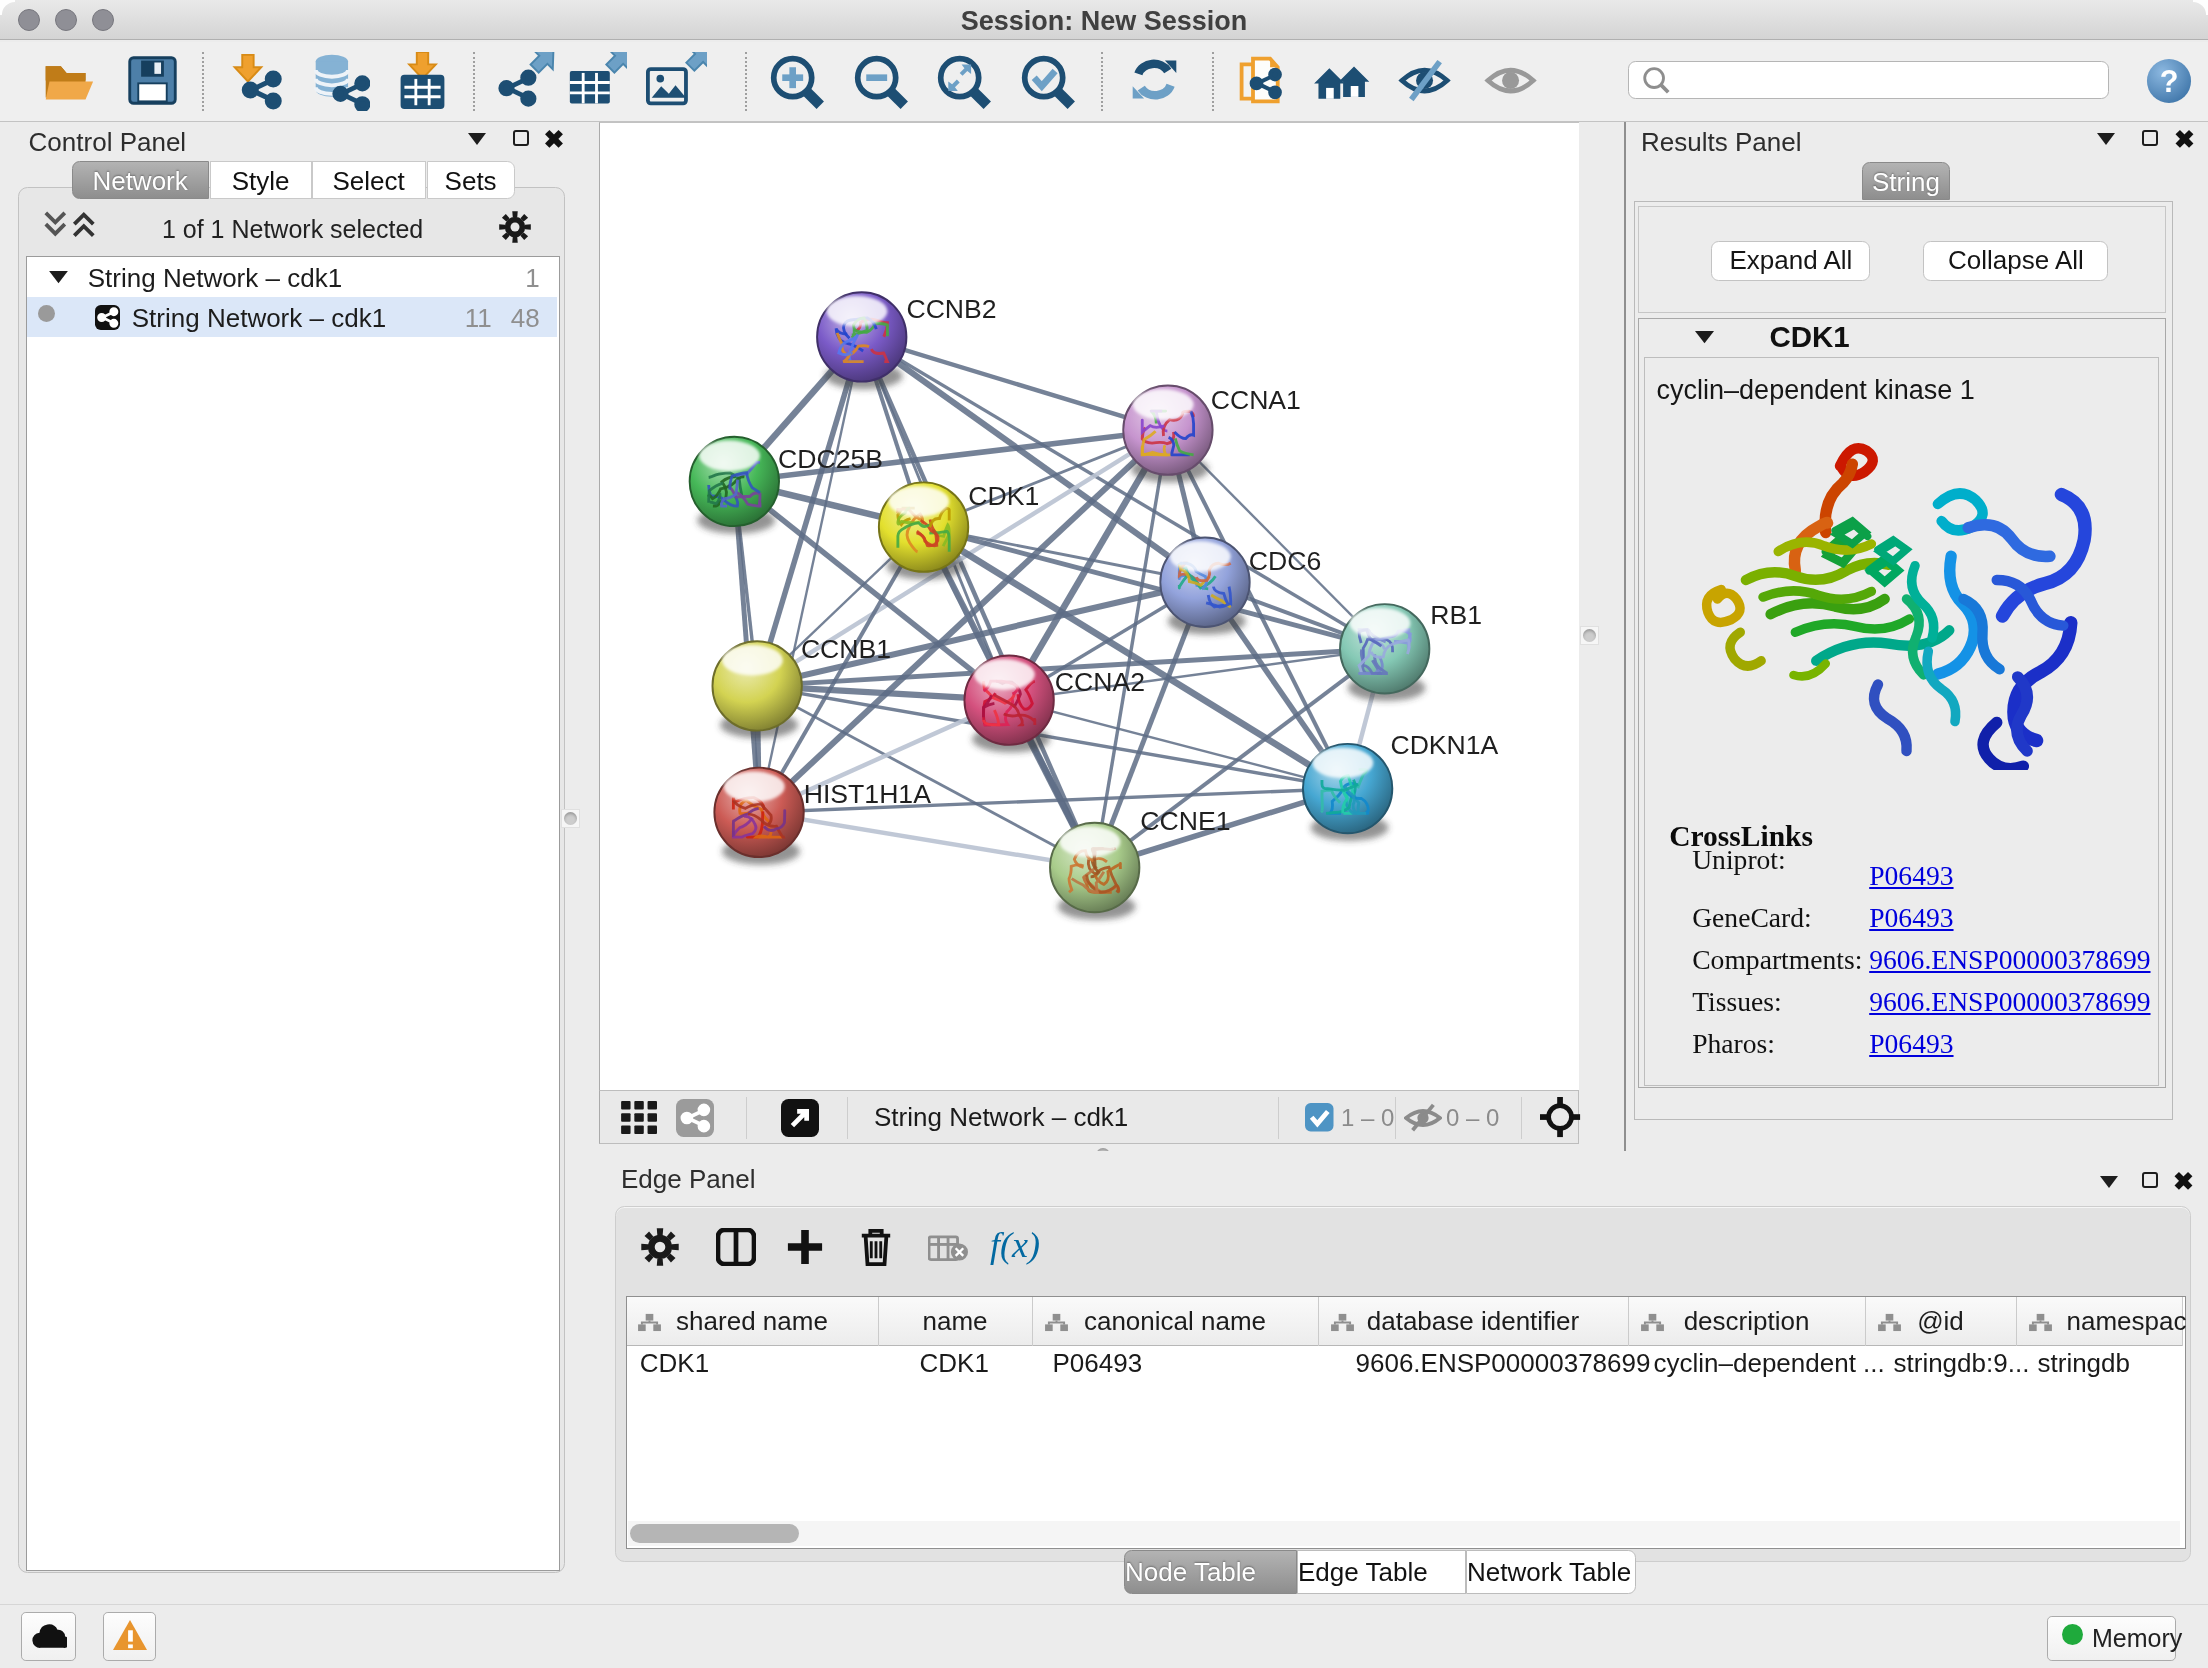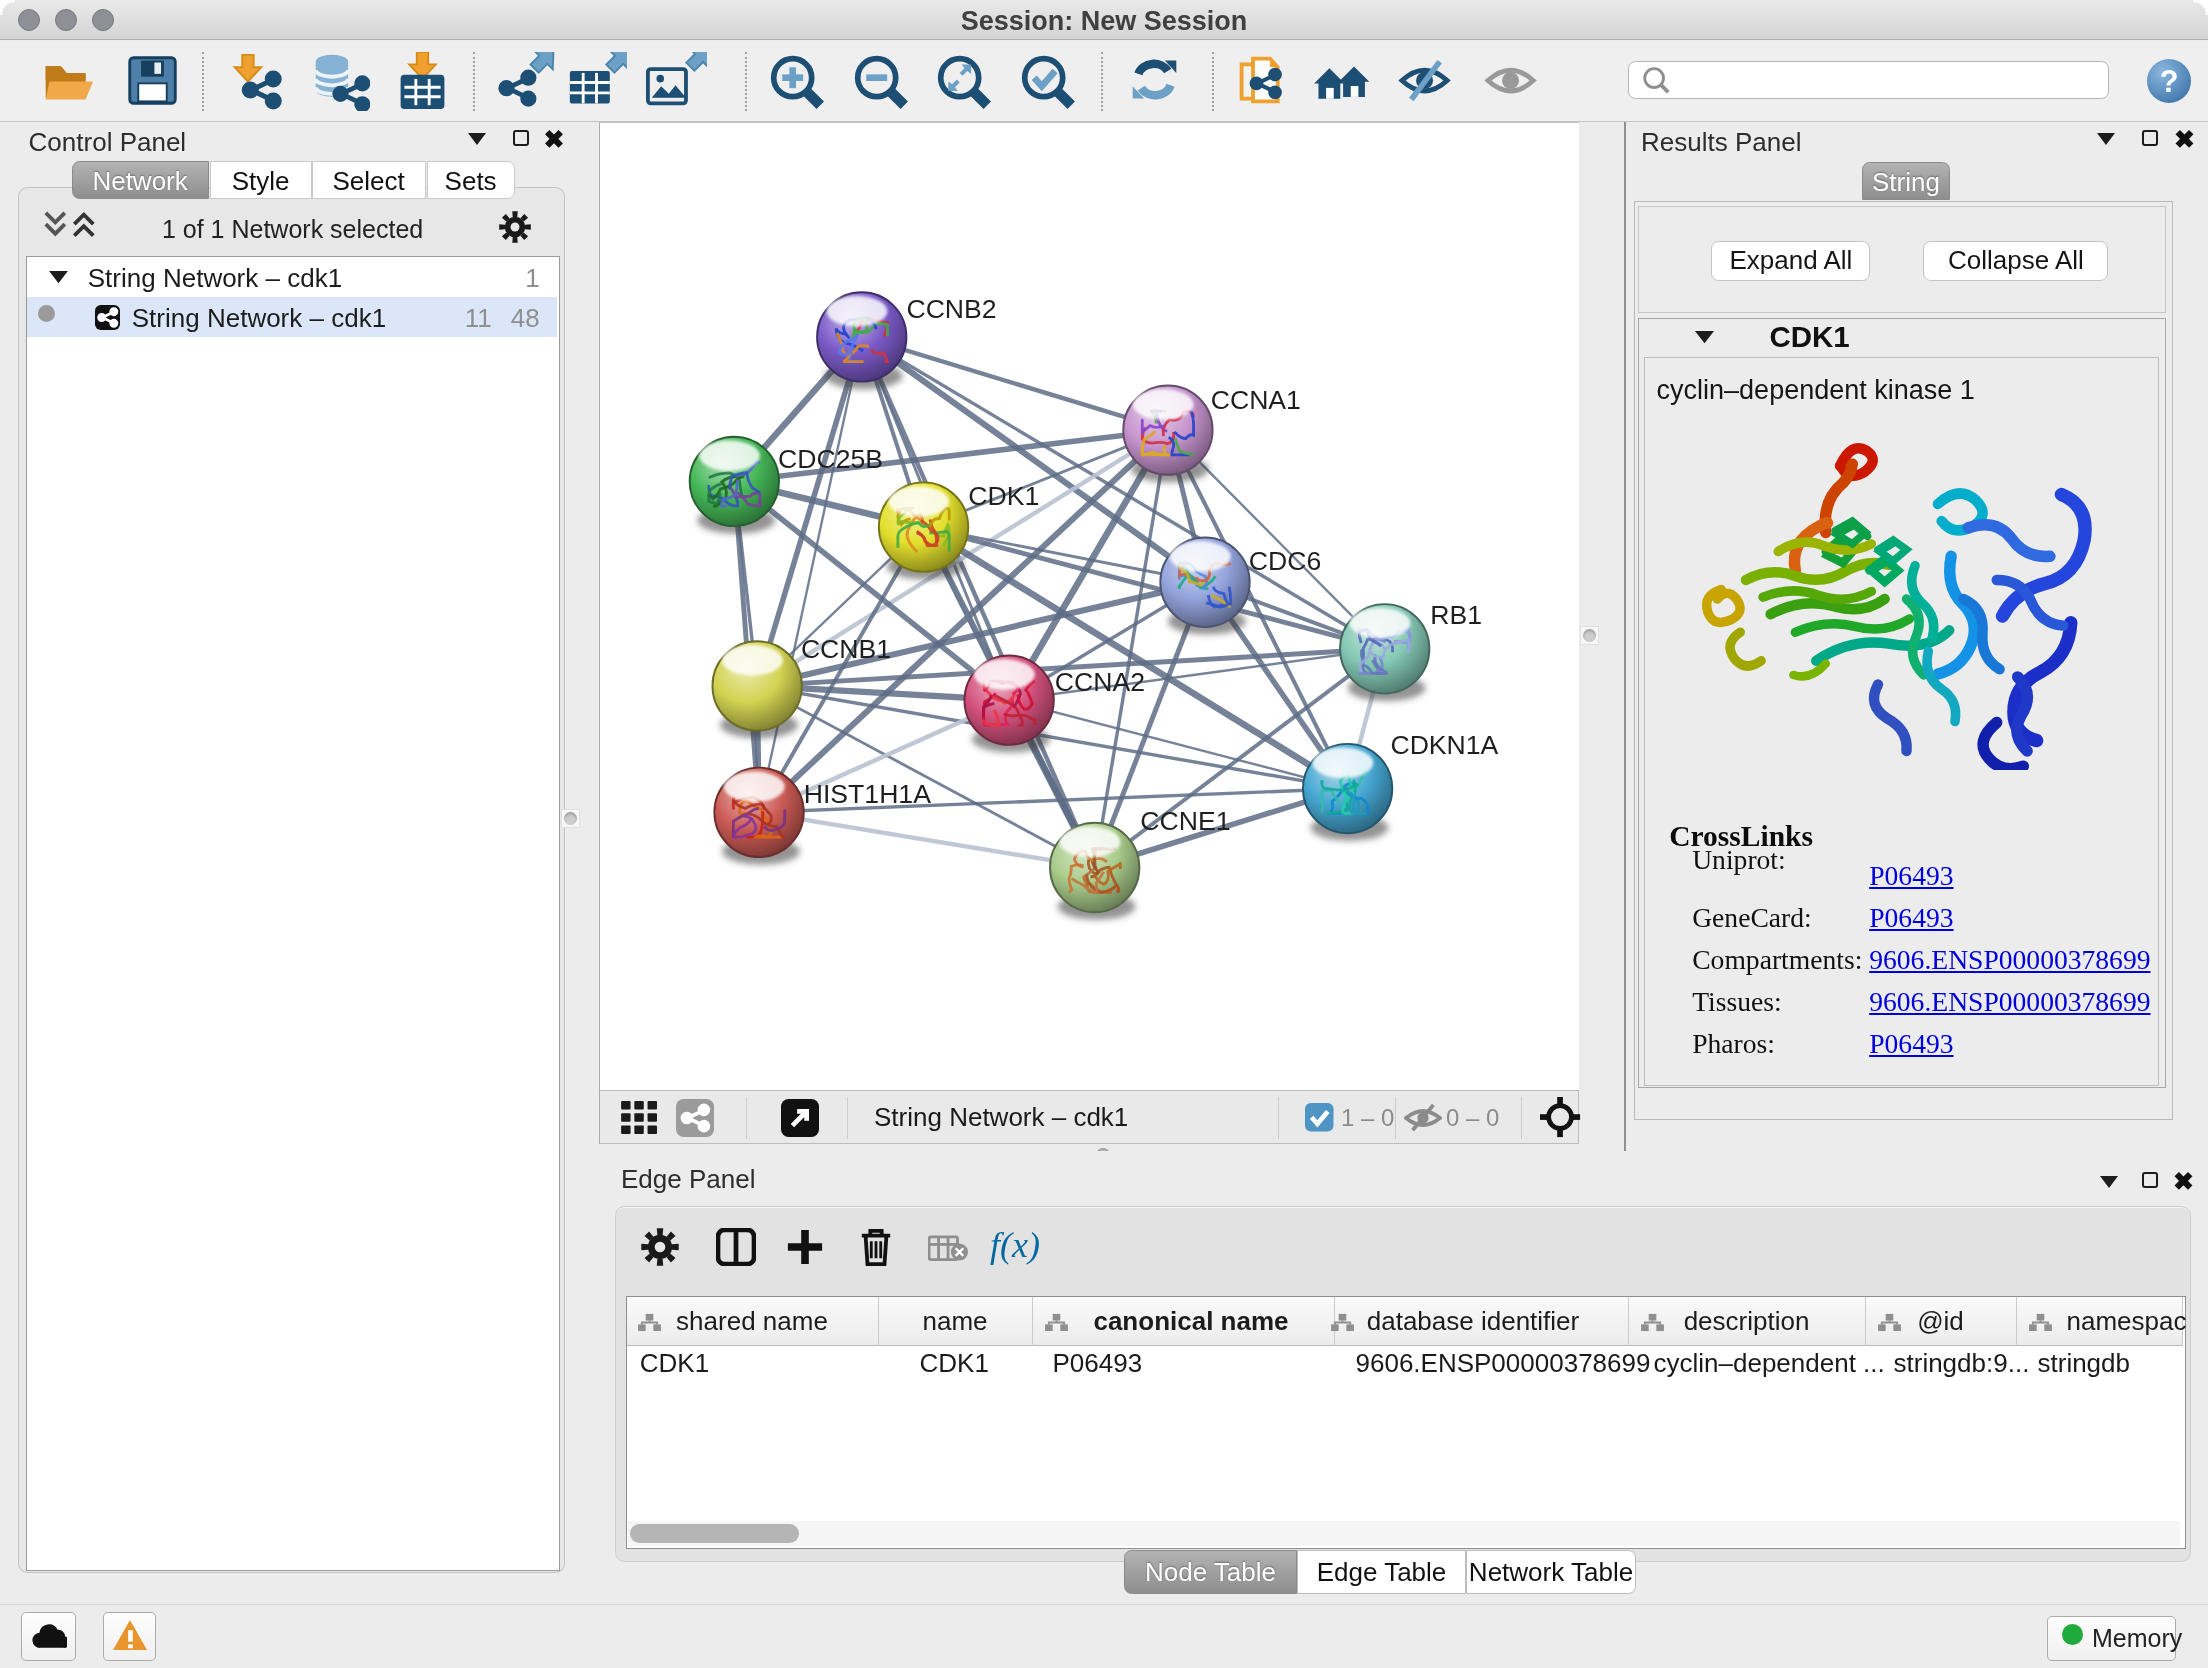--- a/index.html
+++ b/index.html
@@ -57,21 +57,21 @@
  border:1px solid #cdcdcd;border-radius:9.5px;box-shadow:inset 0 1px 0 #f5f5f5}
 #ttable{position:absolute;left:9.5px;top:89px;width:1560px;height:253px;background:#fff;border:1.9px solid #8f8f8f}
 #thead{position:absolute;left:0;top:0;width:1556px;height:49px;
  background:linear-gradient(#fafafa,#ececec);border-bottom:1.9px solid #b7b7b7}
 .thcell{position:absolute;top:0;height:49px;border-right:1.9px solid #cbcbcb;
  font-size:26px;color:#1c1c1c;text-align:center;line-height:48px}
 .trow{position:absolute;left:0;top:51px;width:1556px;height:34px;font-size:26px;color:#1a1a1a}
 .tcell{position:absolute;top:0;white-space:nowrap}
 #hscroll{position:absolute;left:1.9px;bottom:1.9px;width:1552px;height:25px;background:#f5f5f5}
 #hthumb{position:absolute;left:1.9px;top:2.9px;width:169px;height:19px;background:#b5b5b5;border-radius:9.5px}
-.btab{position:absolute;height:44px;font-size:26px;text-align:center;line-height:42px;
+.btab{position:absolute;height:44px;font-size:26px;text-align:left;line-height:42px;
  background:#fff;color:#111;border:1px solid #bcbcbc}
 .btab.tabsel{background:linear-gradient(#b3b3b3,#8e8e8e);color:#fff;border:1px solid #8a8a8a}
 
 #statusbar{left:0;top:1604px;width:2208px;height:65px;background:#ececec;border-top:1.9px solid #d6d6d6}
 .sbtn{position:absolute;background:linear-gradient(#fdfdfd,#f0f0f0);border:1.9px solid #ababab;border-radius:4.8px}
 
 .grip{position:absolute;background:#f6f6f6;border:1px solid #e0e0e0}
 .gripc{position:absolute;border-radius:50%;background:#cdcdcd;box-shadow:inset 0 1.9px 2.9px rgba(0,0,0,.25)}
 </style></head><body>
 <svg class="corner" style="left:0" width="15" height="15" viewBox="0 0 16 16">
@@ -755,21 +755,21 @@
       <div id="ttable">
         <div id="thead">
           <div class="thcell" style="left:0px;width:252px;">shared name</div>
           <svg class="abs" style="left:11.4px;top:15px" width="23" height="20" viewBox="0 0 24 21">
             <rect x="8" y="2" width="8" height="7" fill="#8f8f8f"></rect>
             <rect x="0" y="13" width="8" height="7" fill="#8f8f8f"></rect>
             <rect x="16" y="13" width="8" height="7" fill="#8f8f8f"></rect>
             <path d="M12 9 v3 M4 13 v-2 h16 v2" stroke="#8f8f8f" stroke-width="2" fill="none"></path>
           </svg>
           <div class="thcell" style="left:252px;width:154px;">name</div>
-          <div class="thcell" style="left:422px;width:286px;font-weight:bold;">canonical name</div>
+          <div class="thcell" style="left:406px;width:286px;">canonical name</div>
           <svg class="abs" style="left:418px;top:15px" width="23" height="20" viewBox="0 0 24 21">
             <rect x="8" y="2" width="8" height="7" fill="#8f8f8f"></rect>
             <rect x="0" y="13" width="8" height="7" fill="#8f8f8f"></rect>
             <rect x="16" y="13" width="8" height="7" fill="#8f8f8f"></rect>
             <path d="M12 9 v3 M4 13 v-2 h16 v2" stroke="#8f8f8f" stroke-width="2" fill="none"></path>
           </svg>
           <div class="thcell" style="left:692px;width:310px;">database identifier</div>
           <svg class="abs" style="left:704px;top:15px" width="23" height="20" viewBox="0 0 24 21">
             <rect x="8" y="2" width="8" height="7" fill="#8f8f8f"></rect>
             <rect x="0" y="13" width="8" height="7" fill="#8f8f8f"></rect>

